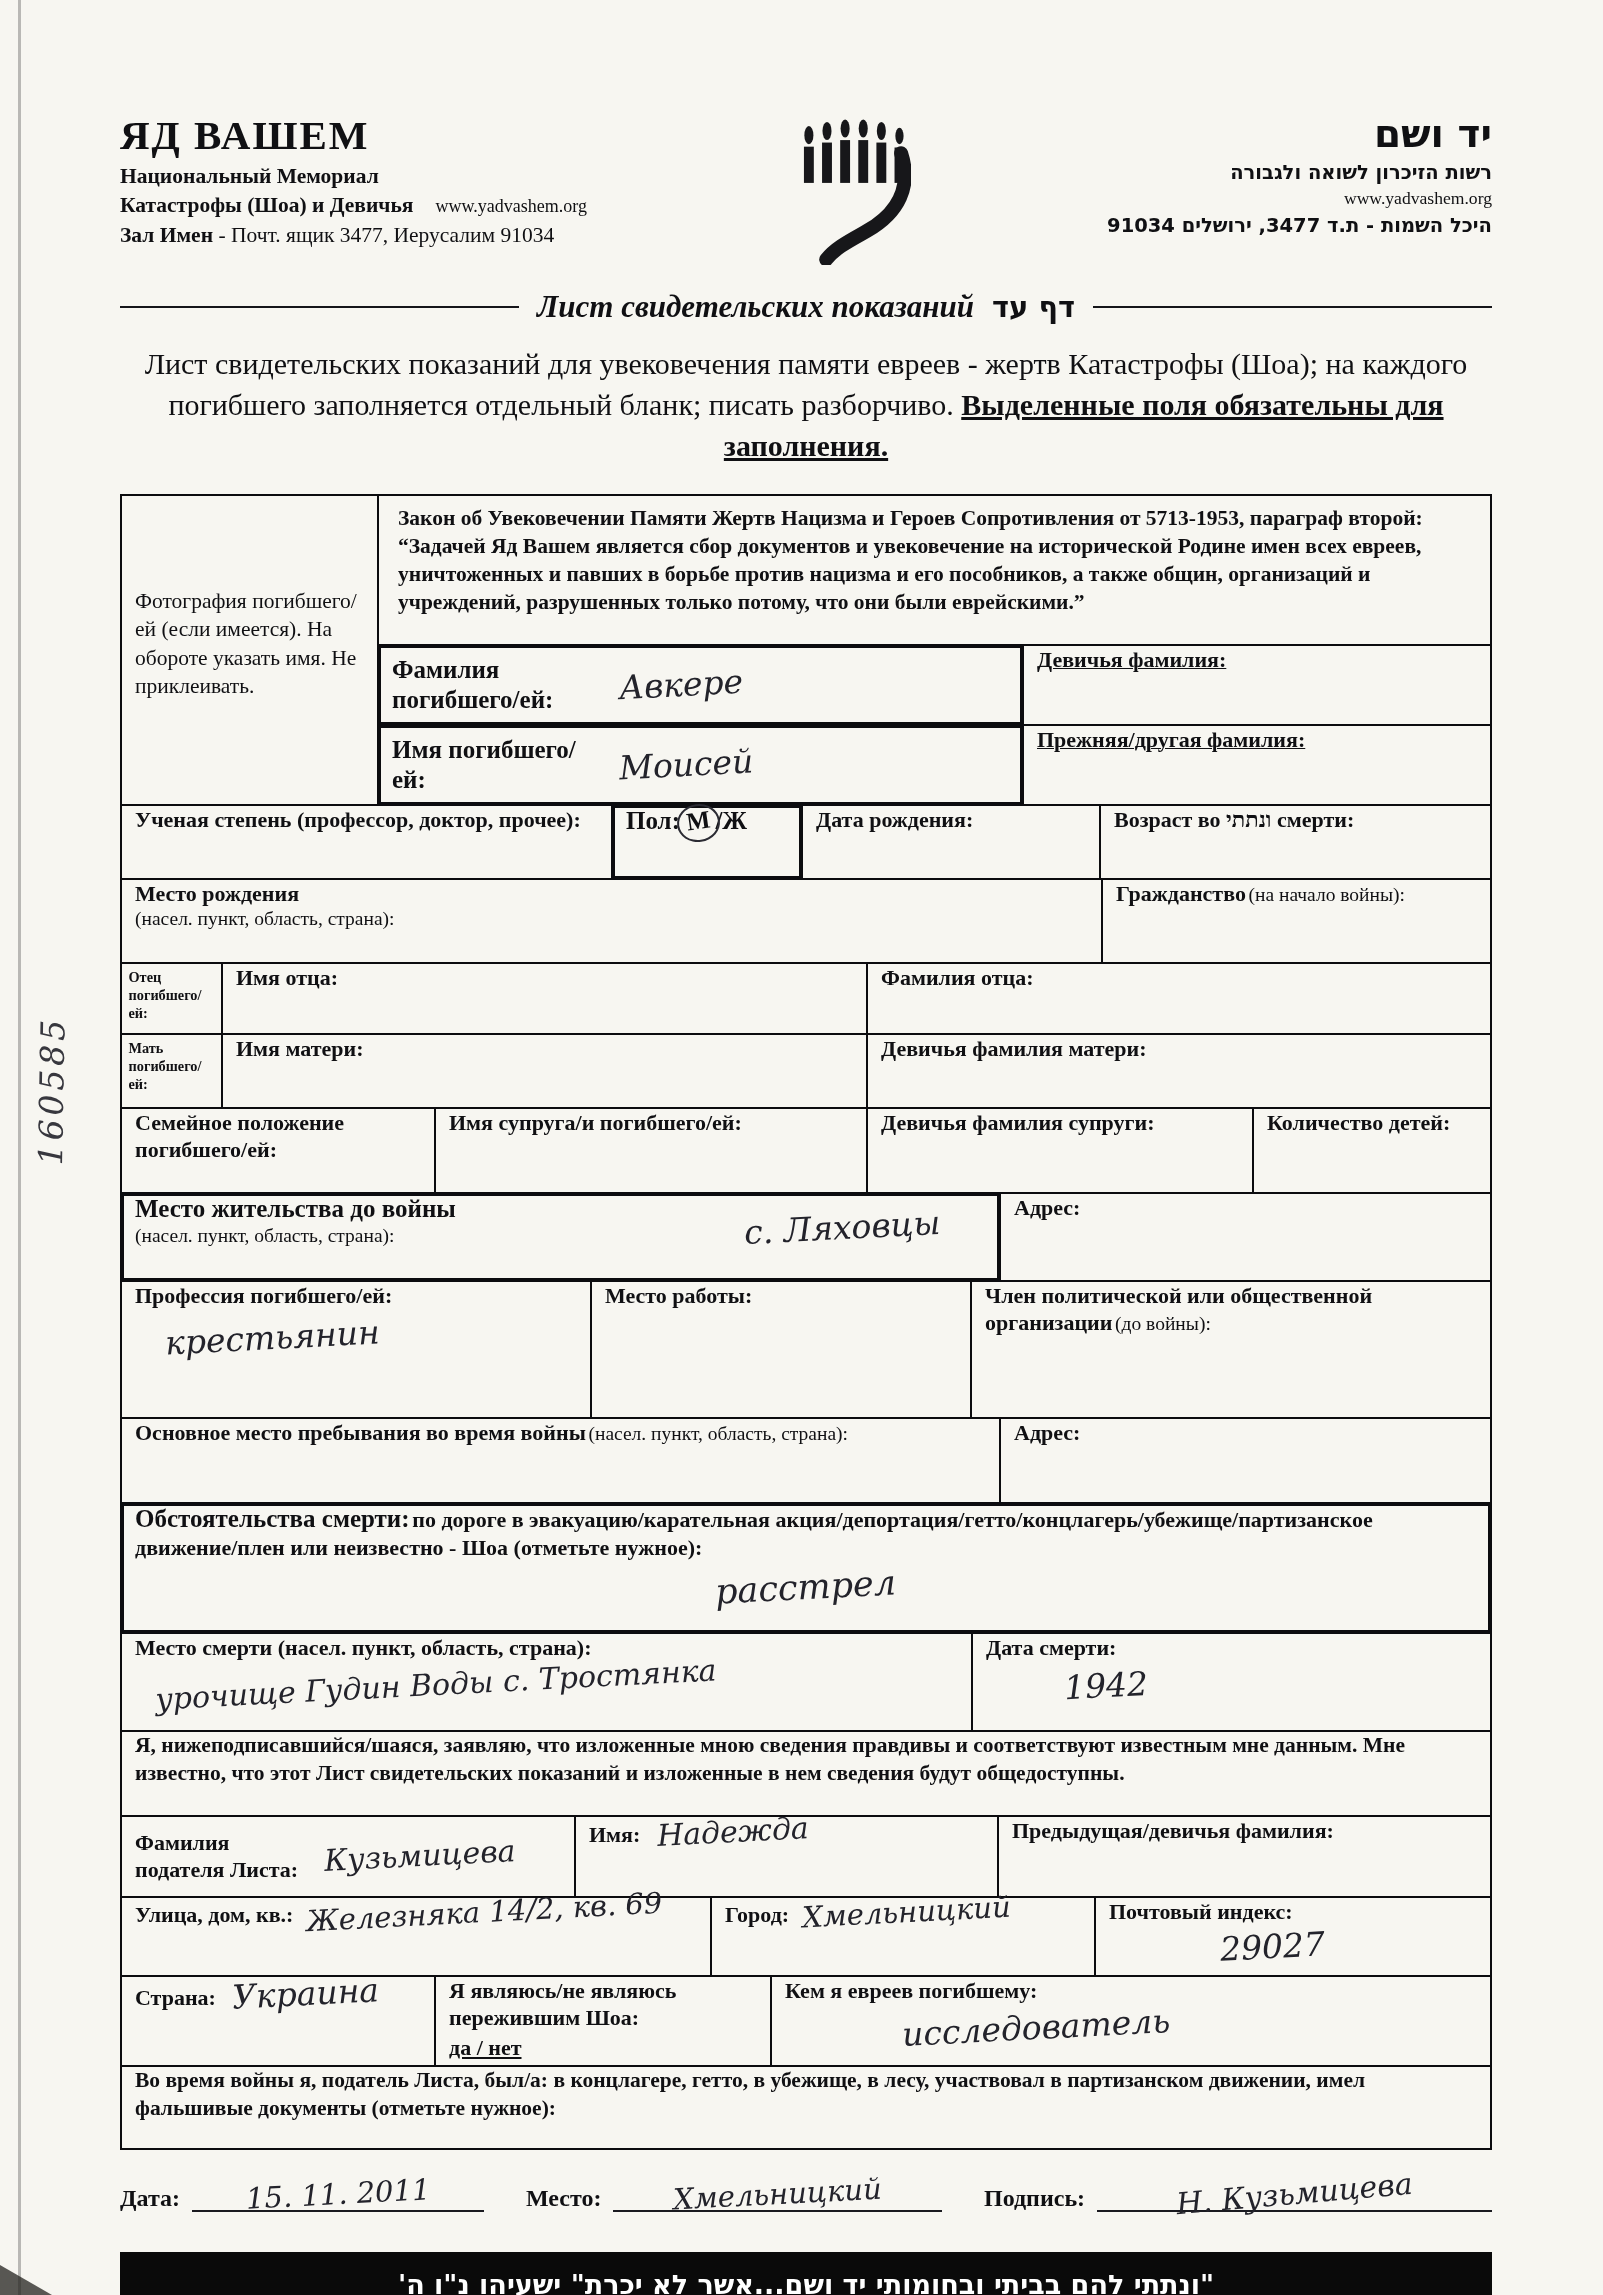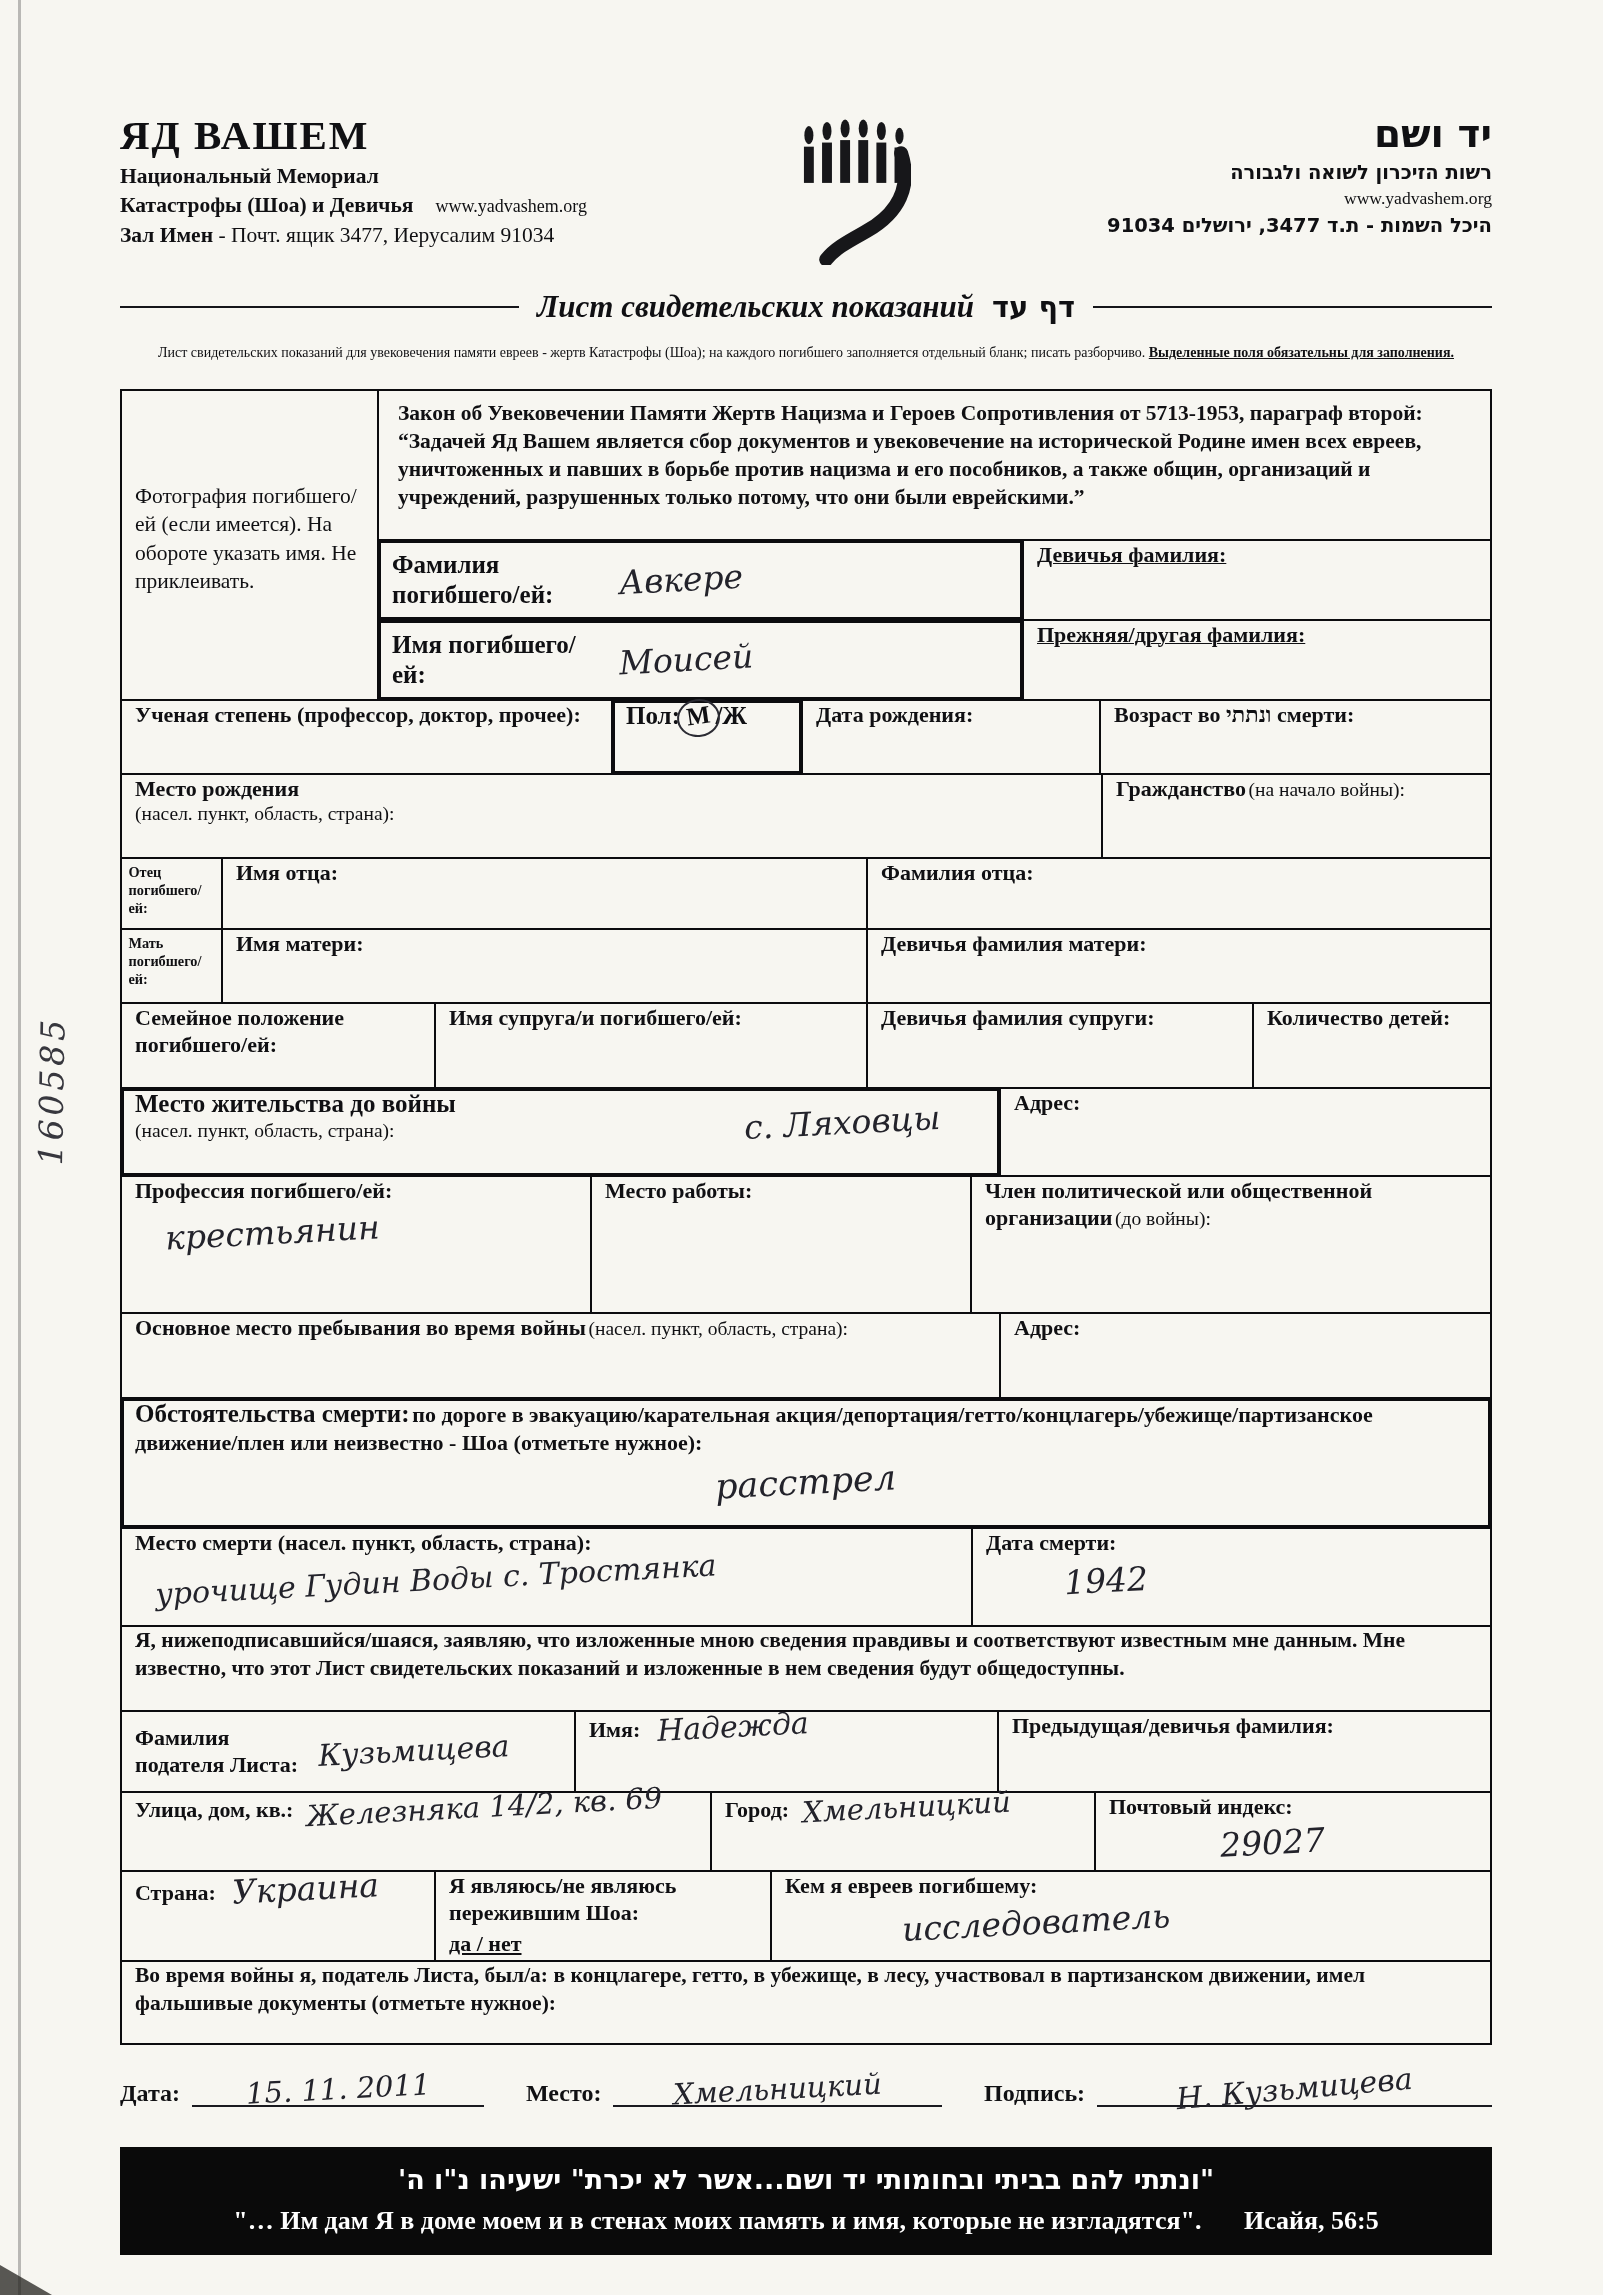--- a/index.html
+++ b/index.html
@@ -28,21 +28,21 @@
   .he-title{font-size:39px;font-weight:bold;}
   .he-line{font-size:19.5px;margin-top:5.2px;font-weight:bold;}
   .he-site{font-size:17.6px;margin-top:3.9px;font-weight:normal;font-family:"Liberation Serif",serif;}
 
   
   .titlebar{display:flex;align-items:center;gap:18px;margin-top:22px;}
   .rule{flex:1;height:2px;background:#15151a;}
   .doc-title{font-size:31px;font-weight:bold;font-style:italic;white-space:nowrap;}
   .doc-title-he{font-size:29px;font-weight:bold;white-space:nowrap;}
 
-  .intro{text-align:center;font-size:14px;line-height:1.38;margin:18px 23.4px 0;}
+  .intro{text-align:center;font-size:30px;line-height:1.38;margin:18px 23.4px 0;}
   .intro .em{font-weight:bold;text-decoration:underline;}
 
   
   .form{border:2.6px solid #0c0c0f;margin-top:27px;}
   .frow{display:flex;border-top:2px solid #0c0c0f;align-items:stretch;}
   .frow:first-child{border-top:none;}
   .fcell{border-left:2px solid #0c0c0f;padding:0 13px;box-sizing:border-box;position:relative;}
   .fcell:first-child{border-left:none;}
   .thick{box-shadow:inset 0 0 0 2px #0c0c0f;}
   .lbl{font-weight:bold;font-size:22px;line-height:1.25;}
@@ -277,21 +277,21 @@
           <div class="lbl">Дата смерти:</div>
           <div class="hw tilt" style="margin:7.8px 0 0 78px">1942</div>
         </div>
       </div>
 
       <div class="frow" style="min-height:83px">
         <div class="fcell" style="flex:1;font-weight:bold;font-size:21.5px;line-height:1.3">Я, нижеподписавшийся/шаяся, заявляю, что изложенные мною сведения правдивы и соответствуют известным мне данным. Мне известно, что этот Лист свидетельских показаний и изложенные в нем сведения будут общедоступны.</div>
       </div>
 
       <div class="frow" style="min-height:79px">
-        <div class="fcell" style="flex:0 0 452px;display:flex;align-items:center;gap:7px">
+        <div class="fcell" style="flex:0 0 452px;display:flex;align-items:center;gap:13px">
           <span class="lbl" style="width:176px;flex:0 0 176px">Фамилия подателя Листа:</span>
           <span class="hw tilt" style="font-size:30px">Кузьмицева</span>
         </div>
         <div class="fcell" style="flex:0 0 423px">
           <span class="lbl">Имя:</span>
           <span class="hw tilt" style="font-size:30px;margin-left:14.3px">Надежда</span>
         </div>
         <div class="fcell" style="flex:1">
           <span class="lbl">Предыдущая/девичья фамилия:</span>
         </div>

